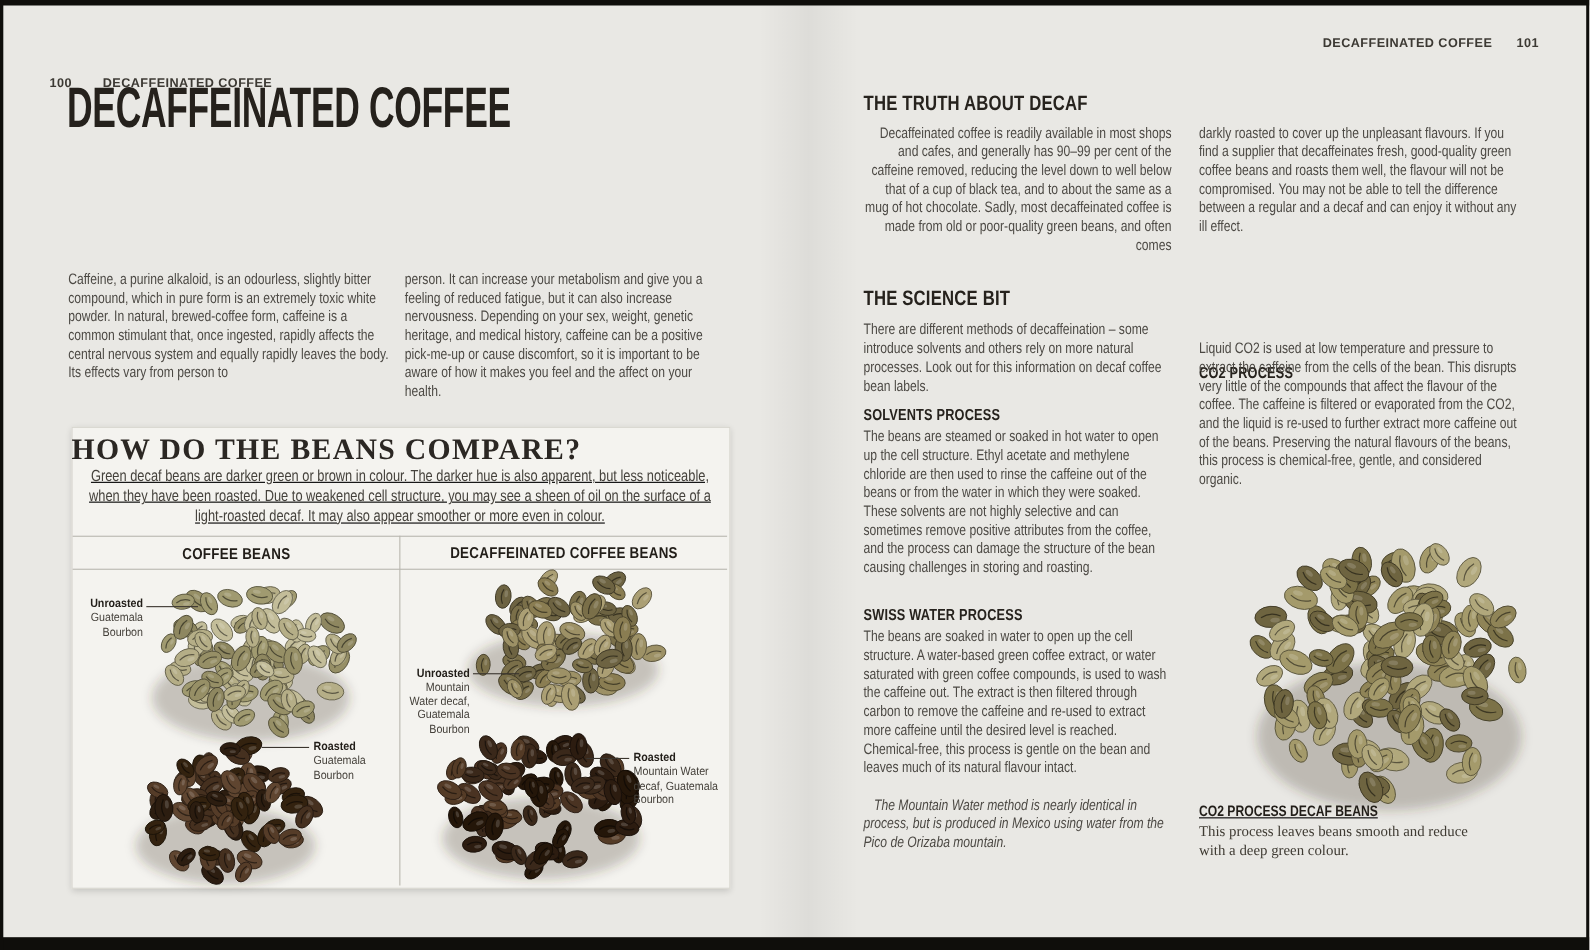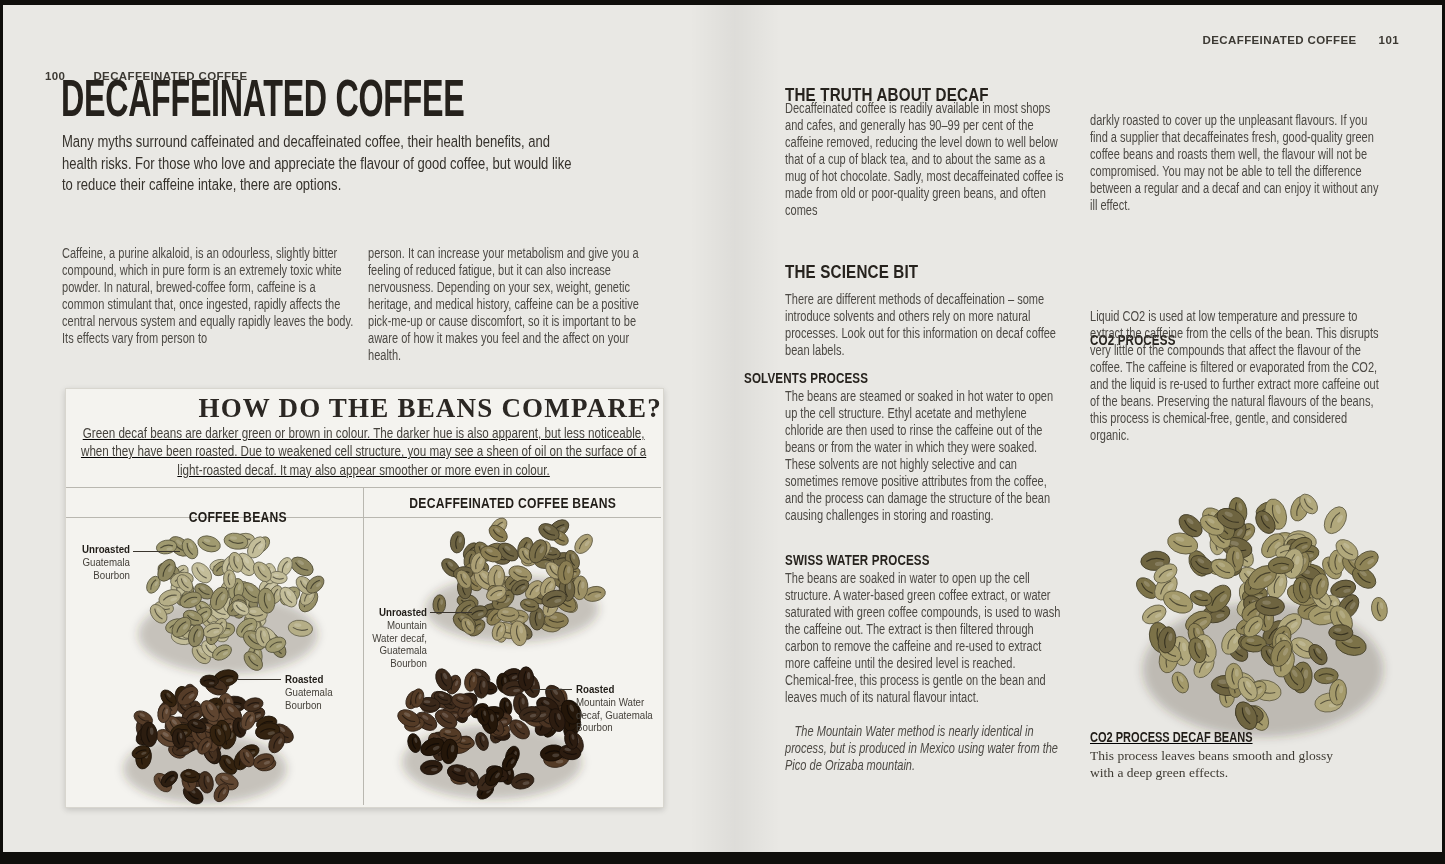--- a/index.html
+++ b/index.html
@@ -8,21 +8,21 @@
   .abs{position:absolute;}
   .cx{display:block;transform-origin:0 0;}
   .runhead{font-size:11.5px;letter-spacing:.4px;color:#3c3933;font-weight:bold;}
   .title{font-size:52px;line-height:1;font-weight:bold;color:#25211c;white-space:nowrap;letter-spacing:-.5px;}
   .intro{font-size:16.3px;line-height:21.6px;color:#35312b;}
   .h2{font-size:19px;font-weight:bold;color:#26221d;white-space:nowrap;letter-spacing:.2px;}
   .h3{font-size:14.5px;font-weight:bold;color:#26221d;white-space:nowrap;letter-spacing:.2px;}
   .body-txt{font-size:13.8px;line-height:17px;color:#4c4944;}
   .box{background:#f4f3ef;border:1px solid #d8d6cf;box-shadow:0 2px 6px rgba(0,0,0,.16);}
   .box-h{font-family:"Liberation Serif",serif;font-size:27px;font-weight:bold;color:#2b2723;
-         letter-spacing:1.2px;text-align:right;}
+         letter-spacing:1.2px;text-align:left;}
   .box-desc{font-size:14.6px;line-height:18.4px;color:#45423c;text-align:center;}
   .tline{background:#b9b7b0;}
   .colhead{font-size:14.3px;font-weight:bold;color:#211d18;letter-spacing:.3px;text-align:center;}
   .colhead span{display:inline-block;transform:scaleX(.85);transform-origin:50% 0;white-space:nowrap;}
   .lbl{font-size:10.8px;line-height:12.8px;color:#44403a;}
   .lbl .lb{font-weight:bold;color:#211d18;}
   .leader{position:absolute;height:1px;background:#3a352e;}
   .pile{position:absolute;overflow:visible;}
   .caption-h{font-size:13.8px;font-weight:bold;color:#211d18;white-space:nowrap;}
   .caption-b{font-family:"Liberation Serif",serif;font-size:13.5px;line-height:16.8px;color:#3f3b33;}
@@ -41,23 +41,20 @@
   <div class="gutter" style="left:690px;top:5px;width:90px;height:847px;"></div>
 
   <div class="abs runhead" style="left:45px;top:34px;margin-top:36px;">
     <span>100</span><span style="margin-left:28px;">DECAFFEINATED COFFEE</span>
   </div>
 
   <div class="abs" style="left:61px;top:72px;">
     <span class="cx title" style="width:720px;transform:scaleX(.62);">DECAFFEINATED COFFEE</span>
   </div>
 
-  <div class="abs" style="left:62px;top:131px;">
-    <span class="cx intro" style="width:645px;transform:scaleX(.8);">Many myths surround caffeinated and decaffeinated coffee, their health benefits, and health risks. For those who love and appreciate the flavour of good coffee, but would like to reduce their caffeine intake, there are options.</span>
-  </div>
 
 
   <div class="abs" style="left:62px;top:245px;">
     <span class="cx body-txt" style="width:365px;transform:scaleX(.8);">Caffeine, a purine alkaloid, is an odourless, slightly bitter compound, which in pure form is an extremely toxic white powder. In natural, brewed-coffee form, caffeine is a common stimulant that, once ingested, rapidly affects the central nervous system and equally rapidly leaves the body. Its effects vary from person to</span>
   </div>
   <div class="abs" style="left:368px;top:245px;">
     <span class="cx body-txt" style="width:365px;transform:scaleX(.8);">person. It can increase your metabolism and give you a feeling of reduced fatigue, but it can also increase nervousness. Depending on your sex, weight, genetic heritage, and medical history, caffeine can be a positive pick-me-up or cause discomfort, so it is important to be aware of how it makes you feel and the affect on your health.</span>
   </div>
 
   <div class="abs box" style="left:65px;top:388px;width:597px;height:418px;"></div>
@@ -65,21 +62,21 @@
   <div class="abs box-h" style="left:65px;top:393px;width:597px;">HOW DO THE BEANS COMPARE?</div>
 
   <div class="abs" style="left:76px;top:424px;text-decoration:underline;">
     <span class="cx box-desc" style="width:719px;transform:scaleX(.8);">Green decaf beans are darker green or brown in colour. The darker hue is also apparent, but less noticeable, when they have been roasted. Due to weakened cell structure, you may see a sheen of oil on the surface of a light-roasted decaf. It may also appear smoother or more even in colour.</span>
   </div>
 
   <div class="abs tline" style="left:66px;top:487px;width:595px;height:1px;"></div>
   <div class="abs tline" style="left:66px;top:517px;width:595px;height:1px;"></div>
   <div class="abs tline" style="left:363px;top:487px;width:1px;height:318px;"></div>
 
-  <div class="abs colhead" style="left:66px;top:509px;width:297px;padding-left:23px;">
+  <div class="abs colhead" style="left:66px;top:496px;width:297px;">
     <span>COFFEE BEANS</span>
   </div>
   <div class="abs colhead" style="left:364px;top:495px;width:297px;">
     <span>DECAFFEINATED COFFEE BEANS</span>
   </div>
 
   <svg class="pile" viewBox="-119 -101 238 202" width="238" height="202" style="left: 109px; top: 497px;">
       <defs>
         <filter id="unroasted-regular-b" x="-50%" y="-50%" width="200%" height="200%">
           <feGaussianBlur stdDeviation="5"></feGaussianBlur>
@@ -2426,35 +2423,35 @@
   </div>
   <div class="leader" style="left:533px;top:689px;width:39px;"></div>
 
   <div class="abs runhead" style="right:46px;top:34px;">
     <span>DECAFFEINATED COFFEE</span><span style="margin-left:22px;">101</span>
   </div>
 
   <div class="abs" style="left:785px;top:84px;">
     <span class="cx h2" style="transform:scaleX(.8);">THE TRUTH ABOUT DECAF</span>
   </div>
-  <div class="abs" style="left:785px;top:100px;">
+  <div class="abs" style="left:785px;top:112px;text-align:right;">
     <span class="cx body-txt" style="width:350px;transform:scaleX(.8);">Decaffeinated coffee is readily available in most shops and cafes, and generally has 90–99 per cent of the caffeine removed, reducing the level down to well below that of a cup of black tea, and to about the same as a mug of hot chocolate. Sadly, most decaffeinated coffee is made from old or poor-quality green beans, and often comes</span>
   </div>
   <div class="abs" style="left:1090px;top:112px;">
     <span class="cx body-txt" style="width:362px;transform:scaleX(.8);">darkly roasted to cover up the unpleasant flavours. If you find a supplier that decaffeinates fresh, good-quality green coffee beans and roasts them well, the flavour will not be compromised. You may not be able to tell the difference between a regular and a decaf and can enjoy it without any ill effect.</span>
   </div>
 
   <div class="abs" style="left:785px;top:261px;">
     <span class="cx h2" style="transform:scaleX(.8);">THE SCIENCE BIT</span>
   </div>
   <div class="abs" style="left:785px;top:291px;">
     <span class="cx body-txt" style="width:350px;transform:scaleX(.8);">There are different methods of decaffeination – some introduce solvents and others rely on more natural processes. Look out for this information on decaf coffee bean labels.</span>
   </div>
 
-  <div class="abs" style="left:744px;top:370px;">
+  <div class="abs" style="left:785px;top:370px;">
     <span class="cx h3" style="transform:scaleX(.8);">SOLVENTS PROCESS</span>
   </div>
   <div class="abs" style="left:785px;top:388px;">
     <span class="cx body-txt" style="width:350px;transform:scaleX(.8);">The beans are steamed or soaked in hot water to open up the cell structure. Ethyl acetate and methylene chloride are then used to rinse the caffeine out of the beans or from the water in which they were soaked. These solvents are not highly selective and can sometimes remove positive attributes from the coffee, and the process can damage the structure of the bean causing challenges in storing and roasting.</span>
   </div>
 
   <div class="abs" style="left:785px;top:552px;">
     <span class="cx h3" style="transform:scaleX(.8);">SWISS WATER PROCESS</span>
   </div>
   <div class="abs" style="left:785px;top:570px;">
@@ -2467,15 +2464,15 @@
   <div class="abs" style="left:1090px;top:290px;margin-top:42px;">
     <span class="cx h3" style="transform:scaleX(.8);">CO2 PROCESS</span>
   </div>
   <div class="abs" style="left:1090px;top:308px;">
     <span class="cx body-txt" style="width:362px;transform:scaleX(.8);">Liquid CO2 is used at low temperature and pressure to extract the caffeine from the cells of the bean. This disrupts very little of the compounds that affect the flavour of the coffee. The caffeine is filtered or evaporated from the CO2, and the liquid is re-used to further extract more caffeine out of the beans. Preserving the natural flavours of the beans, this process is chemical-free, gentle, and considered organic.</span>
   </div>
 
   <div class="abs" style="left:1090px;top:730px;text-decoration:underline;">
     <span class="cx caption-h" style="transform:scaleX(.8);">CO2 PROCESS DECAF BEANS</span>
   </div>
-  <div class="abs caption-b" style="left:1090px;top:748px;width:248px;">This process leaves beans smooth and glossy with a deep green effects.</div>
+  <div class="abs caption-b" style="left:1090px;top:748px;width:248px;">This process leaves beans smooth and reduce with a deep green colour.</div>
 
 </div>
 
 </body></html>

